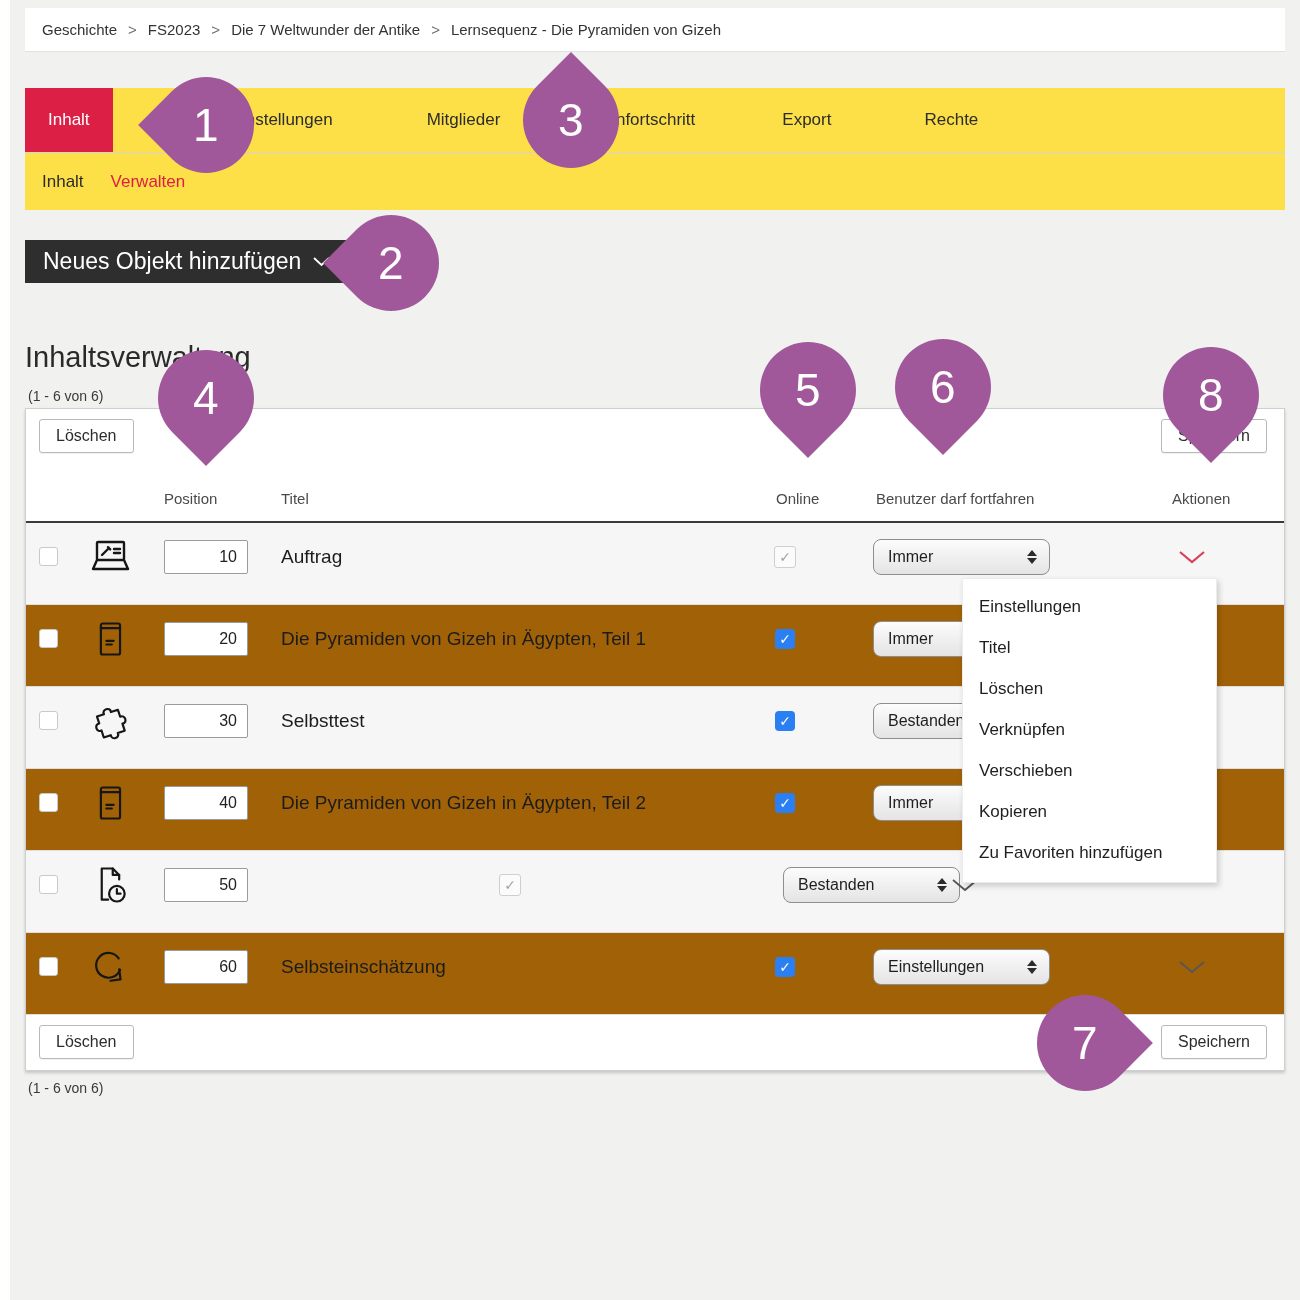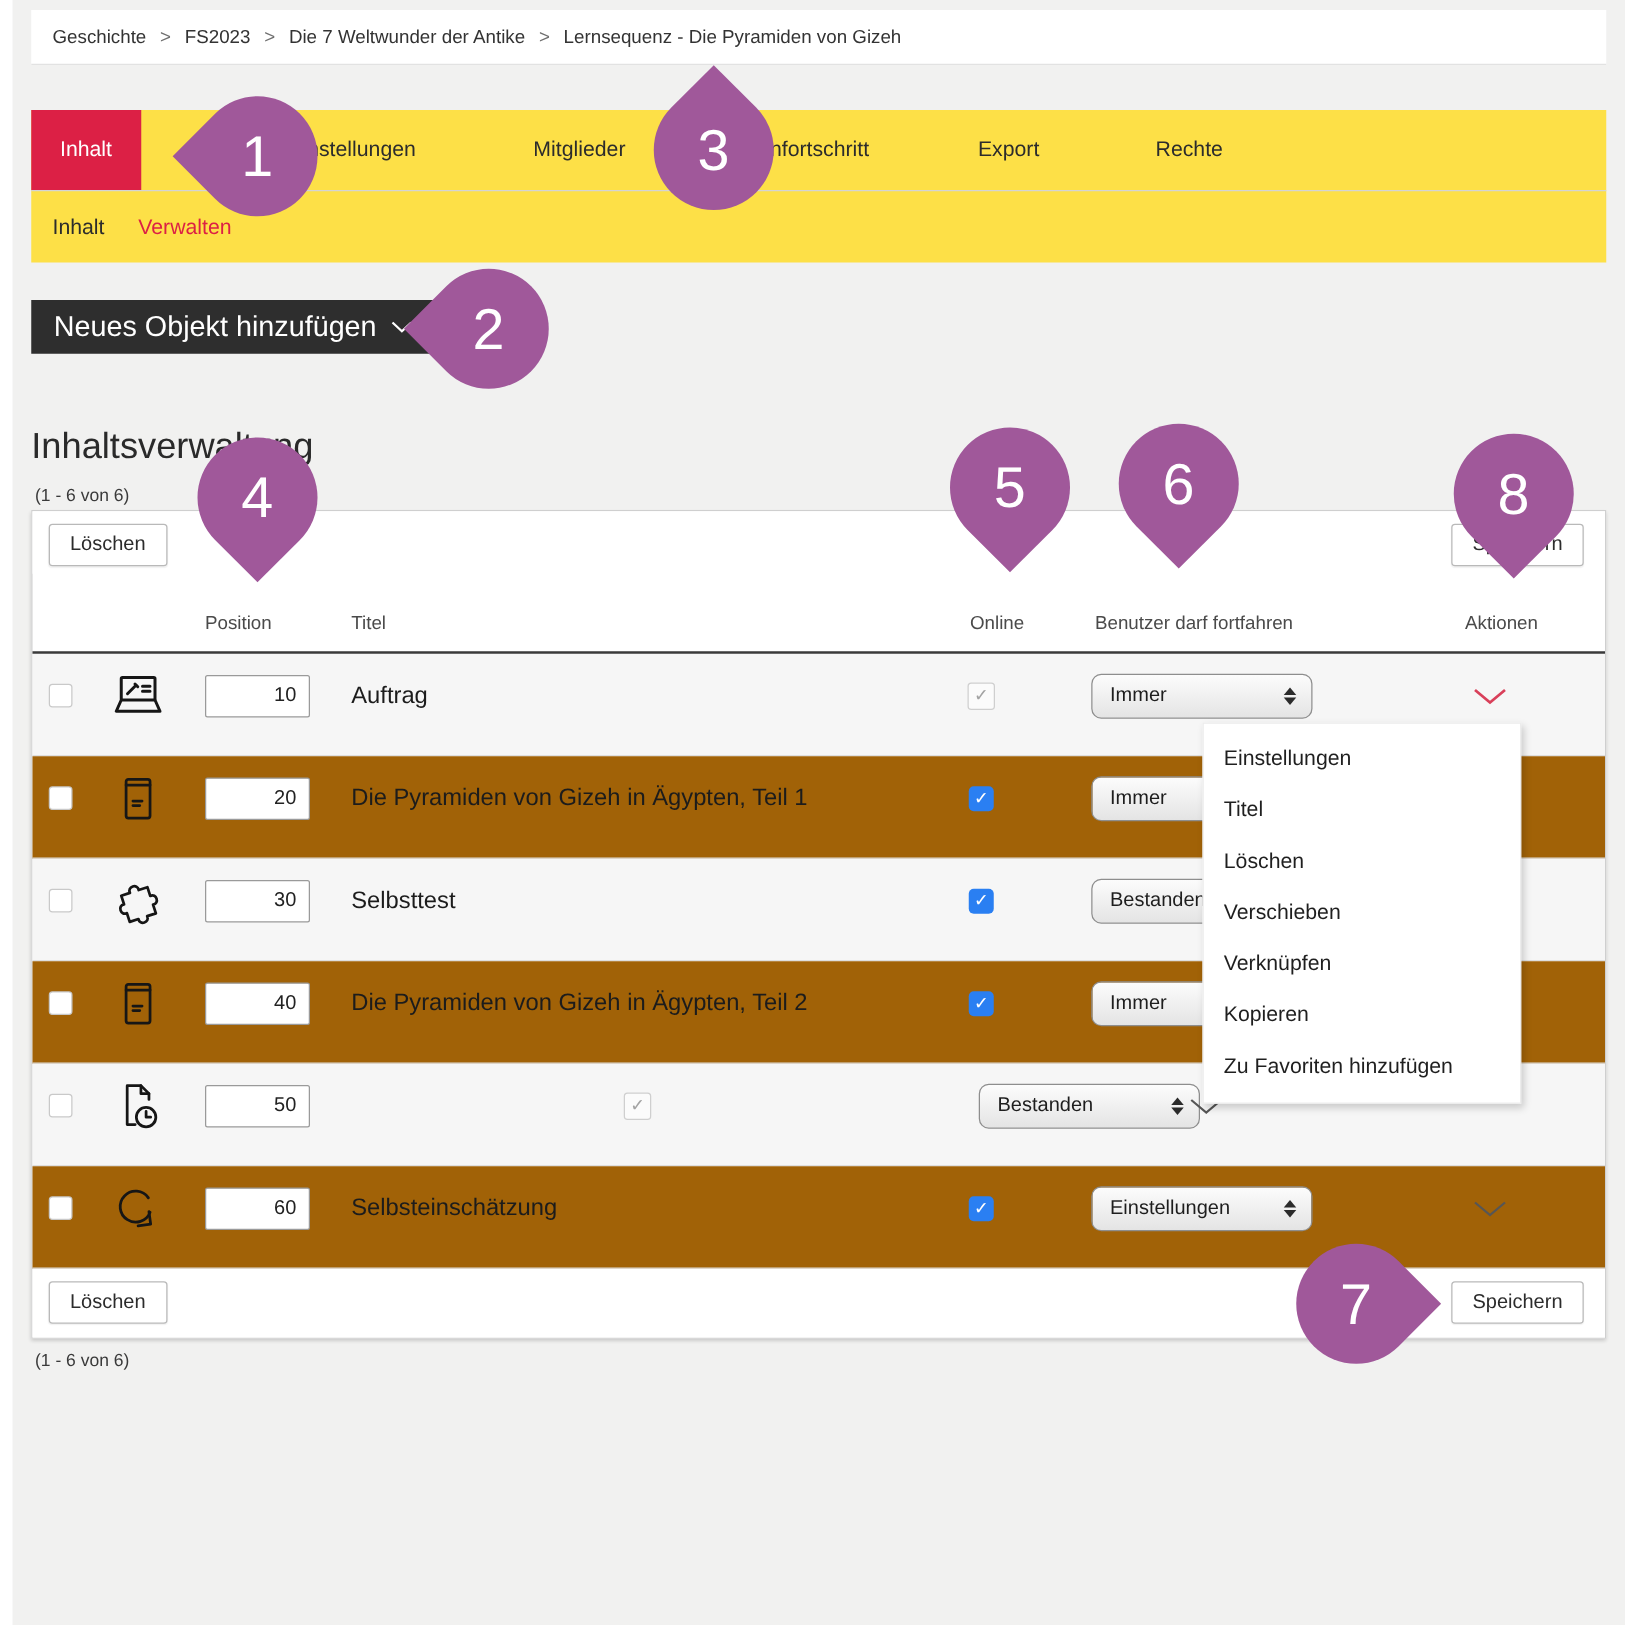--- a/index.html
+++ b/index.html
@@ -315,22 +315,22 @@
       <span class="btn save">Speichern</span>
     </div>
   </div>
 
   <div class="count bottom">(1 - 6 von 6)</div>
 
   <div class="ctxmenu">
     <div class="item">Einstellungen</div>
     <div class="item">Titel</div>
     <div class="item">Löschen</div>
+    <div class="item">Verknüpfen</div>
     <div class="item">Verschieben</div>
-    <div class="item">Verknüpfen</div>
     <div class="item">Kopieren</div>
     <div class="item">Zu Favoriten hinzufügen</div>
   </div>
 
   <div class="marker m-left" style="left:158px;top:77px;">
       <span>1</span>
     </div>
   <div class="marker m-left" style="left:343px;top:215px;">
       <span>2</span>
     </div>

